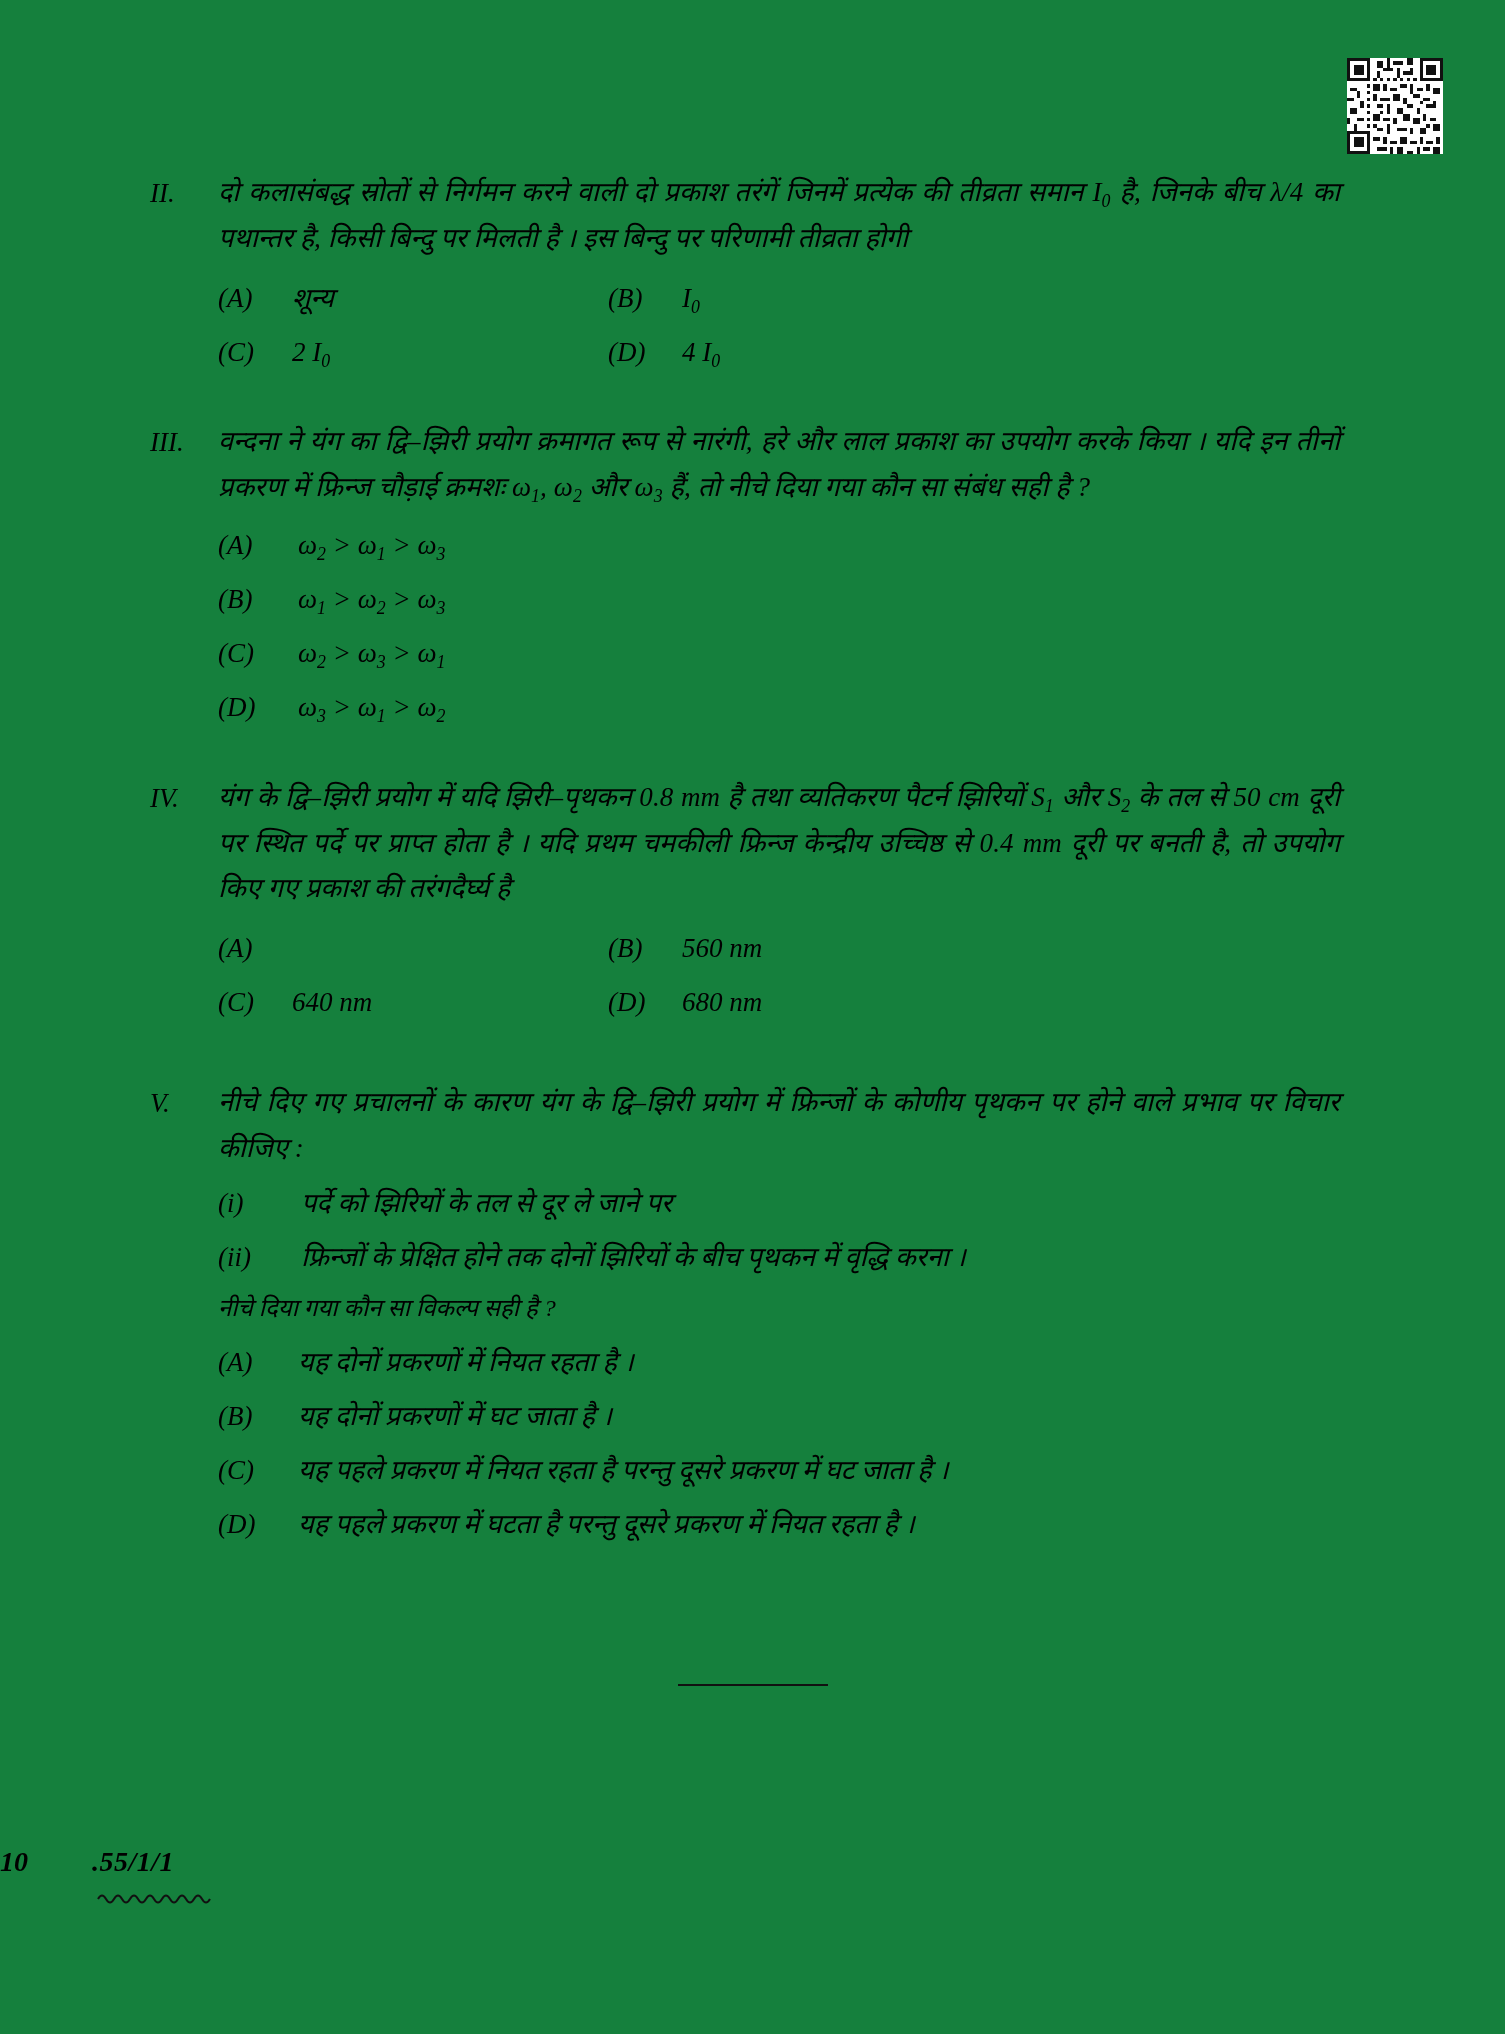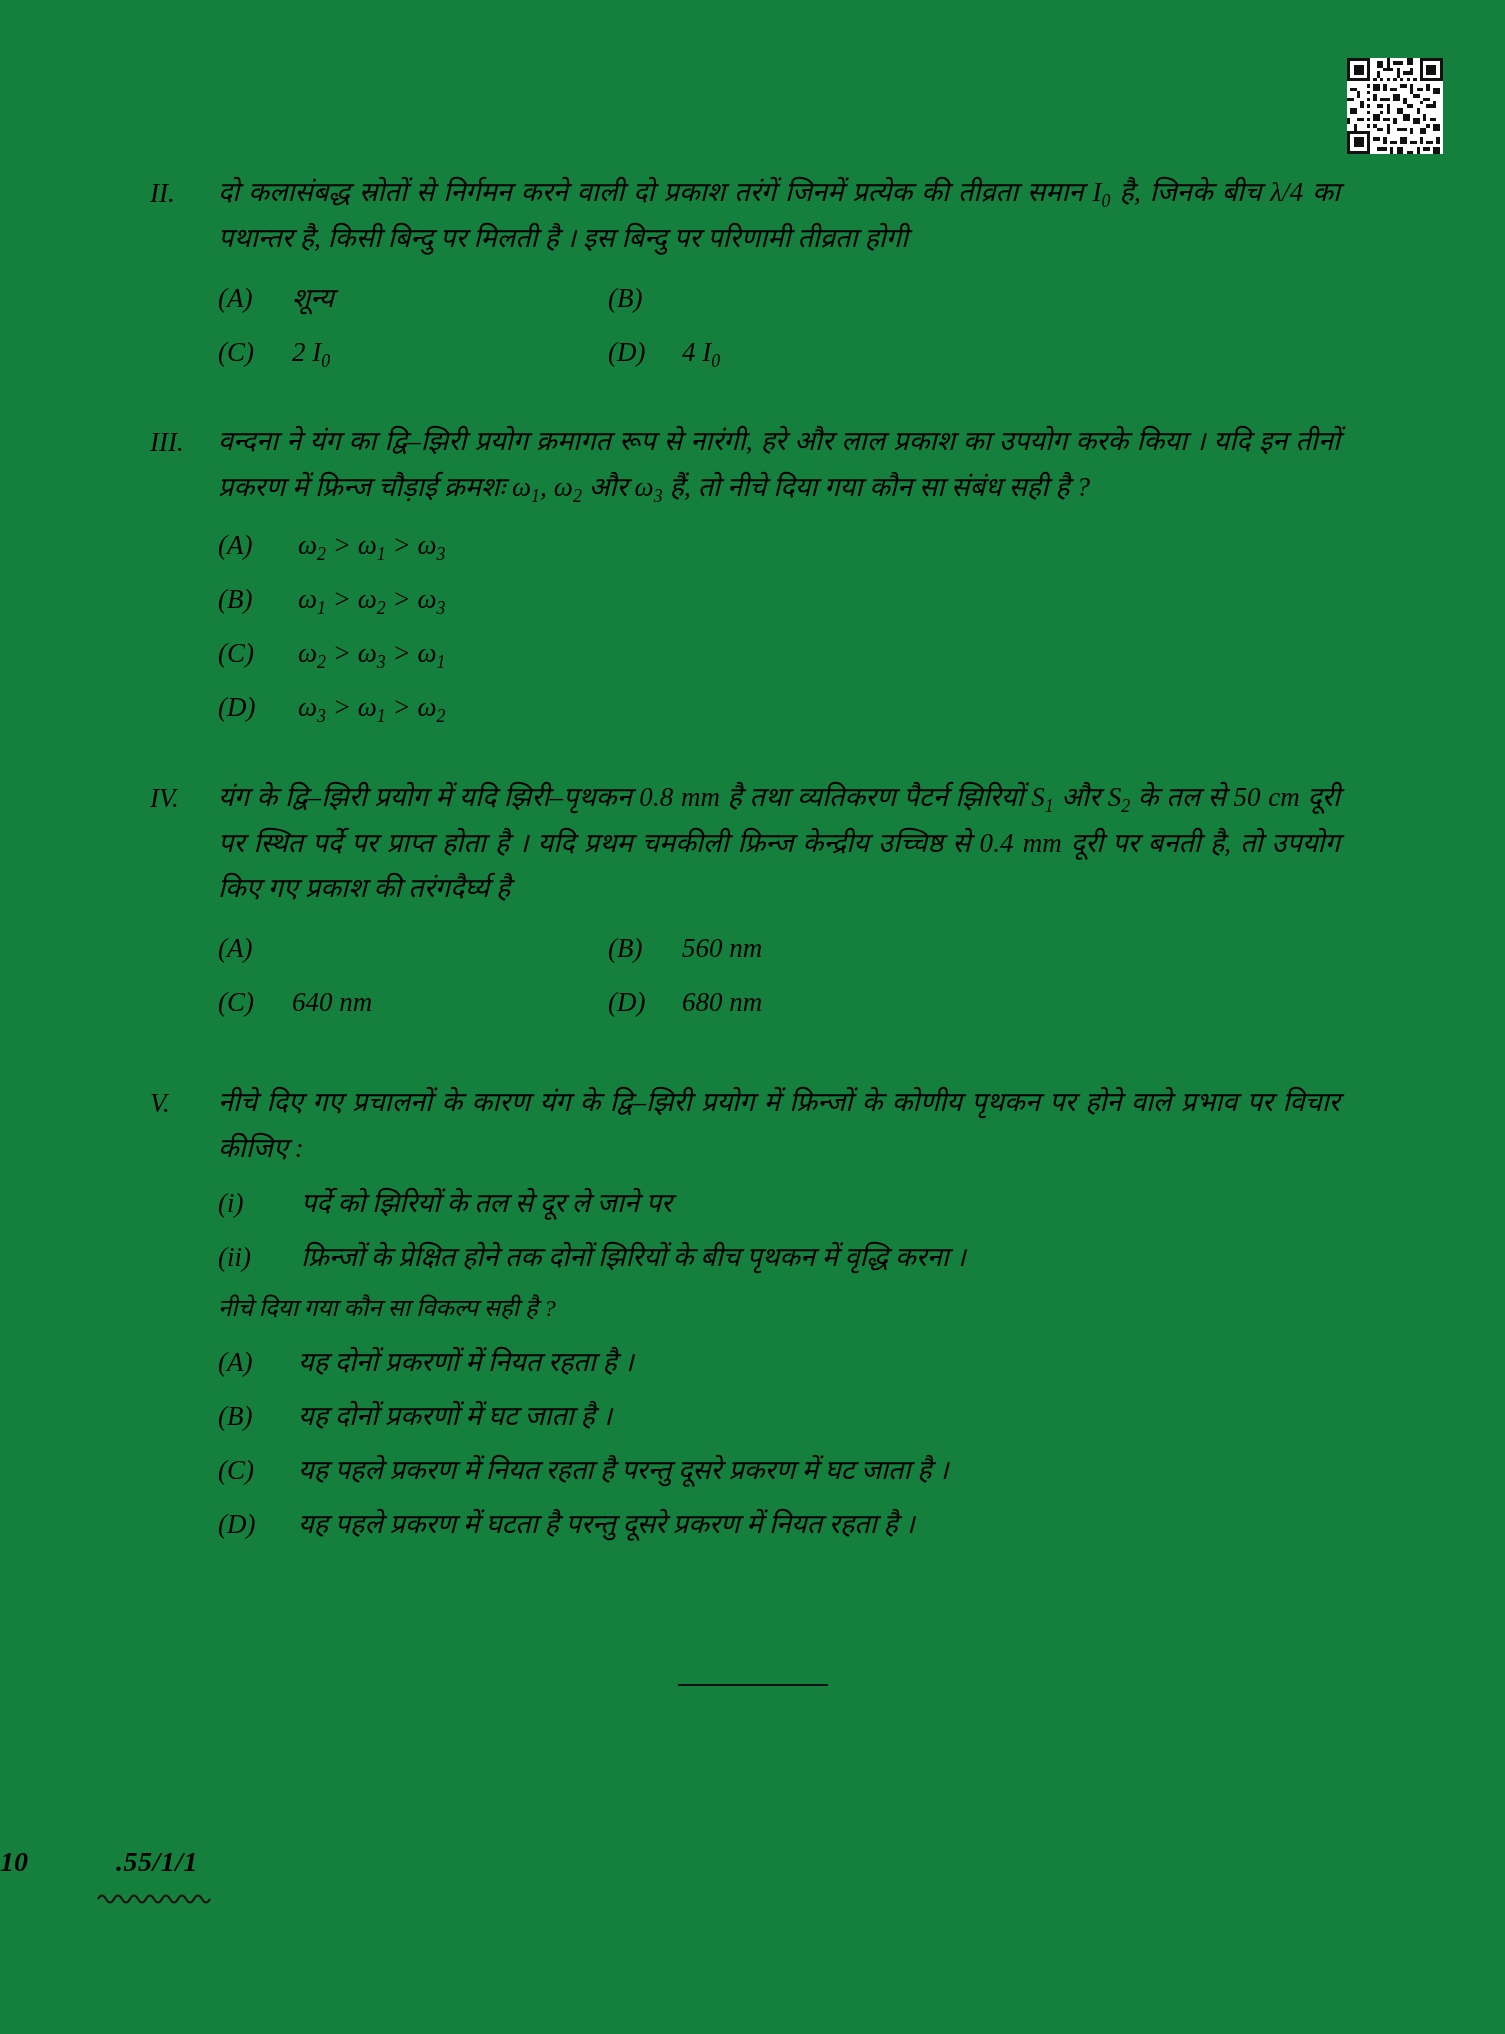--- a/index.html
+++ b/index.html
@@ -136,21 +136,21 @@
   
   .footer {
     position: absolute;
     left: 0;
     right: 0;
     bottom: 118px;
     height: 70px;
   }
   .paper-code {
     position: absolute;
-    left: 116px;
+    left: 92px;
     top: 0;
     font-size: 28px;
     font-weight: bold;
     letter-spacing: 0.5px;
   }
   .page-num {
     position: absolute;
     left: 0;
     right: 0;
     top: 0;
@@ -290,20 +290,21 @@
         <div class="qbody">
           <div class="stem justify"><span>दो कलासंबद्ध स्रोतों से निर्गमन करने वाली दो प्रकाश तरंगें जिनमें प्रत्येक की तीव्रता समान I</span><sub>0</sub><span> है, जिनके बीच λ/4 का पथान्तर है, किसी बिन्दु पर मिलती है । इस बिन्दु पर परिणामी तीव्रता होगी</span></div>
 
           <div class="opts-2col">
             <div class="opt">
               <span class="opt-lbl">(A)</span>
               <span class="opt-txt">शून्य</span>
             </div>
             <div class="opt">
               <span class="opt-lbl">(B)</span>
+              <span class="opt-txt"><span>I</span><sub>0</sub></span>
             </div>
             <div class="opt">
               <span class="opt-lbl">(C)</span>
               <span class="opt-txt"><span>2 I</span><sub>0</sub></span>
             </div>
             <div class="opt">
               <span class="opt-lbl">(D)</span>
               <span class="opt-txt"><span>4 I</span><sub>0</sub></span>
             </div>
           </div>

